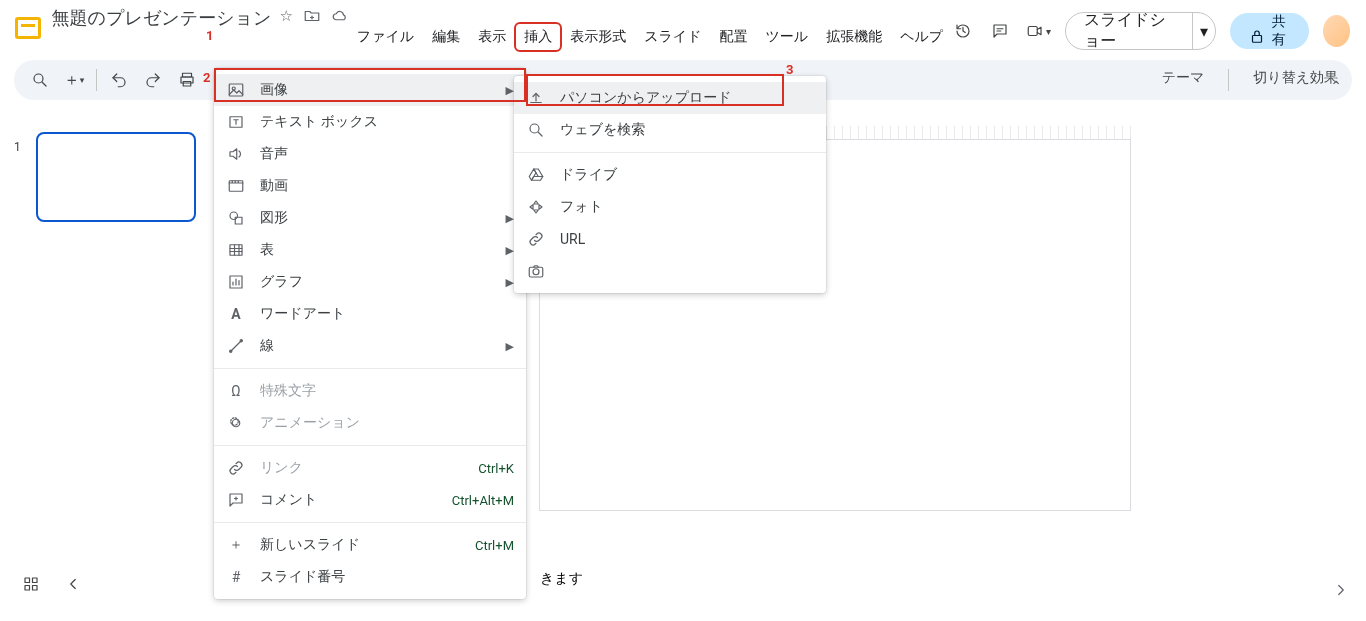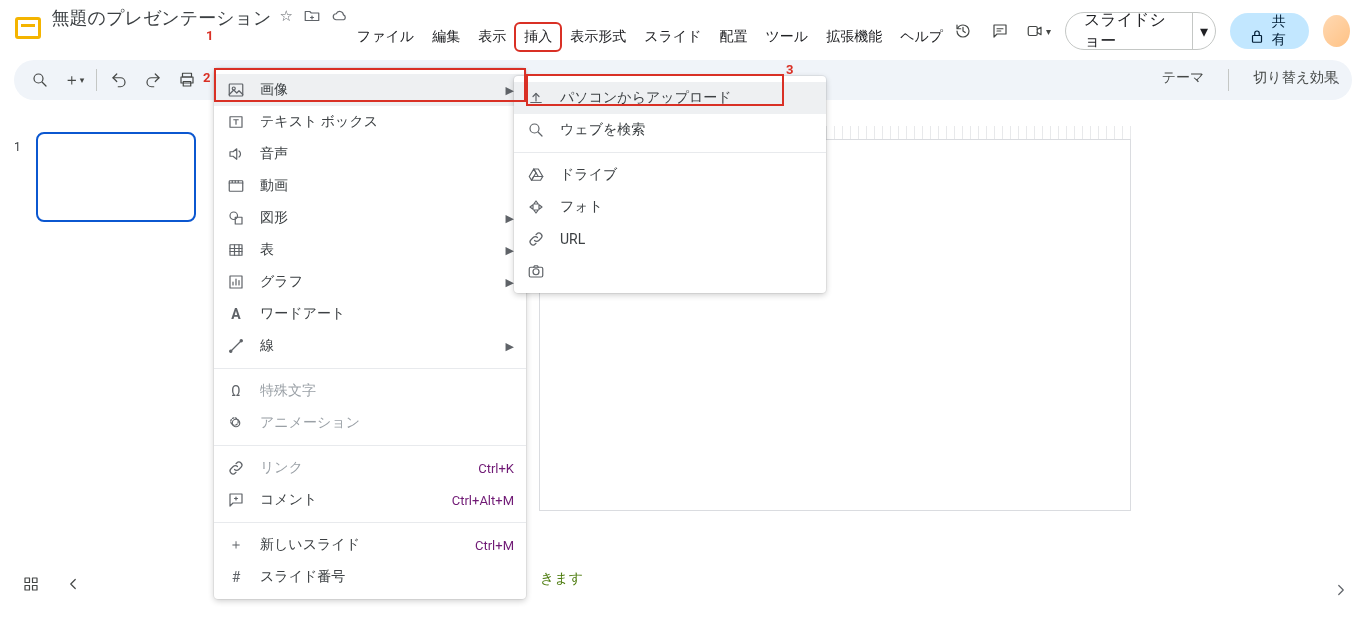--- a/index.html
+++ b/index.html
@@ -28,28 +28,28 @@
   .toolbar { display:flex; align-items:center; height:40px; background:#f0f4f9; border-radius:22px; margin:0 14px; padding:0 14px; gap:10px; position:relative; }
   .tool-icon { width:24px; height:24px; display:flex; align-items:center; justify-content:center; color:#444746; font-size:16px; cursor:pointer; }
   .tool-sep { width:1px; height:22px; background:#c4c7c5; }
   .toolbar-right { margin-left:auto; display:flex; gap:24px; font-size:14px; color:#444746; }
   
   .filmstrip { position:absolute; left:14px; top:130px; width:190px; }
   .slide-num { font-size:12px; color:#3c4043; position:absolute; left:0; top:10px; }
   .thumb { width:160px; height:90px; border:2px solid #0b57d0; border-radius:8px; background:#fff; position:absolute; left:22px; top:2px; }
   
   .canvas { position:absolute; left:540px; top:140px; width:590px; height:370px; background:#fff; box-shadow:0 0 0 1px #dadce0; }
-  .canvas-caption { position:absolute; left:540px; top:570px; font-size:14px; color:#4d7c0f; }
+  .canvas-caption { position:absolute; left:540px; top:570px; font-size:14px; color:#000000; }
   
   .dropdown { position:absolute; background:#fff; border-radius:4px; box-shadow:0 2px 6px rgba(0,0,0,.2),0 0 0 1px rgba(0,0,0,.05); padding:6px 0; font-size:14px; color:#3c4043; z-index:10; }
   .dropdown .item { display:flex; align-items:center; height:32px; padding:0 12px 0 12px; gap:14px; position:relative; cursor:pointer; }
   .dropdown .item.disabled { color:#9aa0a6; cursor:default; }
   .dropdown .item .mi-icon { width:20px; height:20px; display:flex; align-items:center; justify-content:center; color:#5f6368; flex-shrink:0; }
   .dropdown .item .label { flex:1; white-space:nowrap; }
-  .dropdown .item .shortcut { color:#701a75; font-size:13px; margin-left:24px;text-align:right; }
+  .dropdown .item .shortcut { color:#14532d; font-size:13px; margin-left:24px;text-align:right; }
   .dropdown .item .submenu-arrow { font-size:11px; color:#5f6368; }
   .dropdown hr { border:none; border-top:1px solid #e8eaed; margin:6px 0; }
   .menu1 { left:214px; top:68px; width:312px; }
   .menu1 .item.highlight-row { background:#eef0f2; }
   .mark2 { position:absolute; left:203px; top:70px; color:#d93025; font-weight:700; font-size:13px; z-index:20; }
   .box2 { position:absolute; left:214px; top:68px; width:312px; height:34px; border:2px solid #d93025; z-index:15; pointer-events:none; }
   .menu2 { left:514px; top:68px; width:312px;margin-top:8px; }
   .menu2 .item.highlight-row { background:#eef0f2; }
   .mark3 { position:absolute; left:786px; top:62px; color:#d93025; font-weight:700; font-size:13px; z-index:20; }
   .box3 { position:absolute; left:526px; top:74px; width:258px; height:32px; border:2px solid #d93025; z-index:15; pointer-events:none; }

